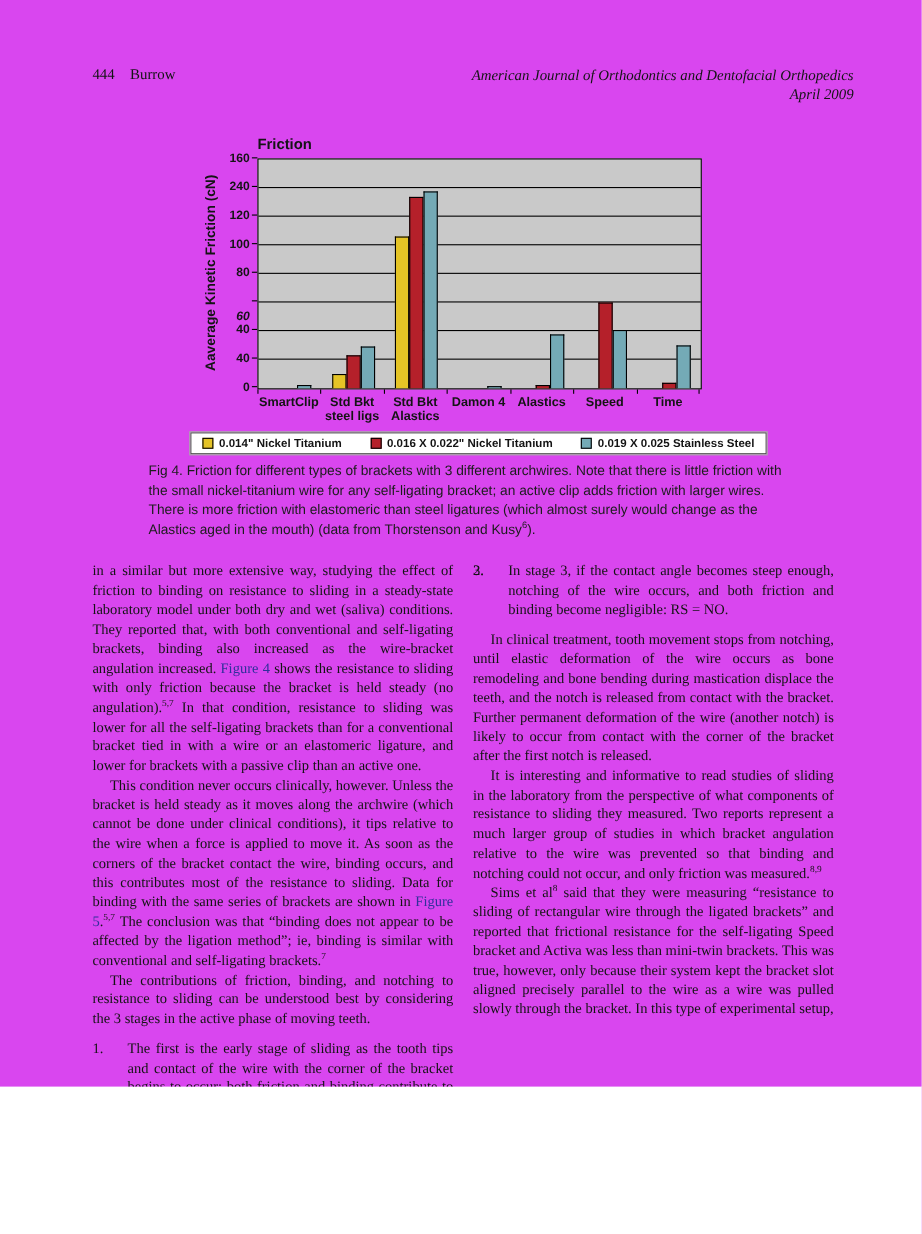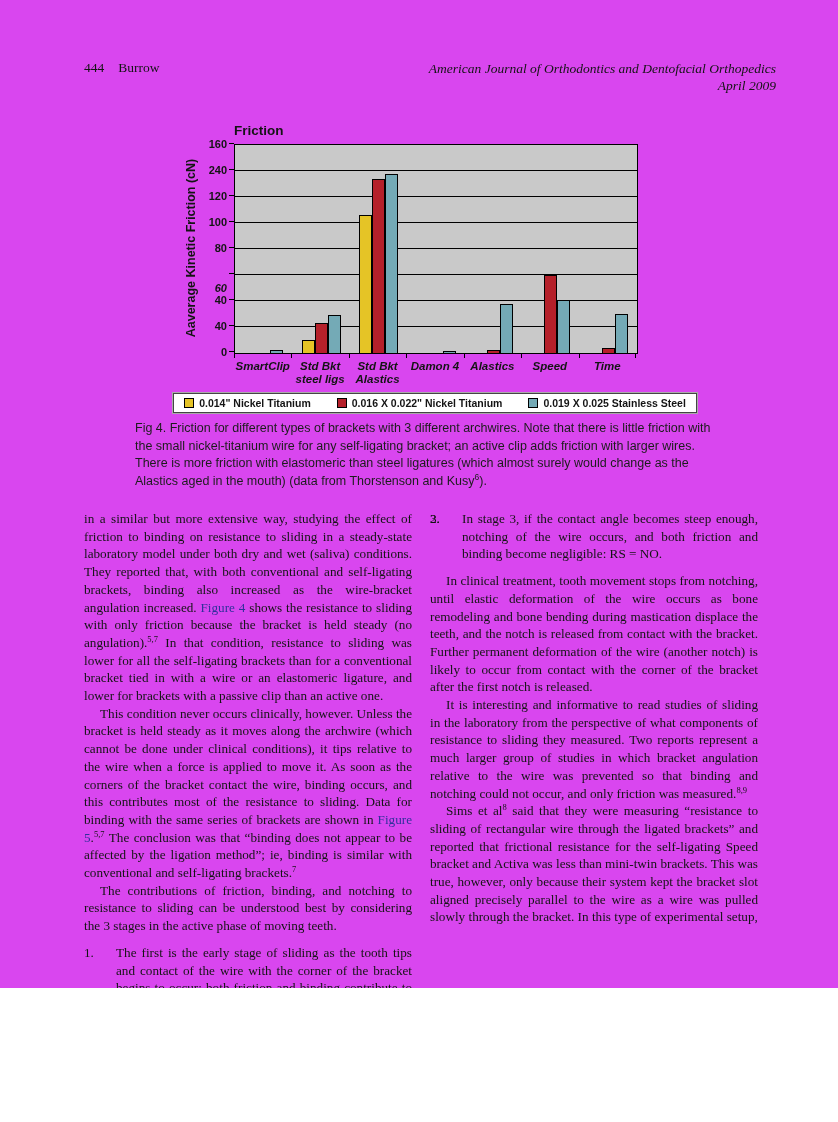--- a/index.html
+++ b/index.html
@@ -20,21 +20,21 @@
            transform:rotate(-90deg);font-weight:bold;font-size:12.5px;white-space:nowrap;}
   .y-spacer{width:16px;}
   .yticks{position:relative;width:34px;height:208px;}
   .ytick-label{position:absolute;right:7px;font-weight:bold;font-size:11px;line-height:13px;text-align:right;}
   .ytick-mark{position:absolute;right:0;width:5px;height:1px;background:#000;}
   .plot{position:relative;width:402px;height:208px;background:#c9c9c9;border:1px solid #000;}
   .gridline{position:absolute;left:0;width:100%;height:1px;background:#000;}
   .bar{position:absolute;bottom:0;width:13px;border:1px solid #000;border-bottom:none;box-sizing:border-box;}
   .xticks{position:relative;margin-left:50px;width:402px;height:4px;}
   .xtick{position:absolute;top:0;width:1px;height:4px;background:#000;}
-  .xlabels{margin-left:50px;width:402px;display:flex;margin-top:2px;font-style:italic;}
+  .xlabels{margin-left:50px;width:402px;display:flex;margin-top:2px;}
   .xlabel{flex:1;text-align:center;font-weight:bold;font-size:11.5px;line-height:13px;}
   .legend-row{margin-left:50px;width:402px;display:flex;justify-content:center;margin-top:7px;}
   .legend{display:flex;gap:26px;border:1px solid #444;outline:1px solid #aaa;
           padding:3px 10px;background:#fff;align-items:center;}
   .legend-item{display:flex;align-items:center;gap:5px;font-weight:bold;font-size:10.5px;white-space:nowrap;}
   .swatch{width:8px;height:8px;border:1px solid #000;flex:none;}
 
   
   .caption{position:absolute;top:420px;left:135px;width:578px;
            font-family:"Liberation Sans",sans-serif;font-size:12.5px;line-height:17.5px;color:#1c1c1c;}

